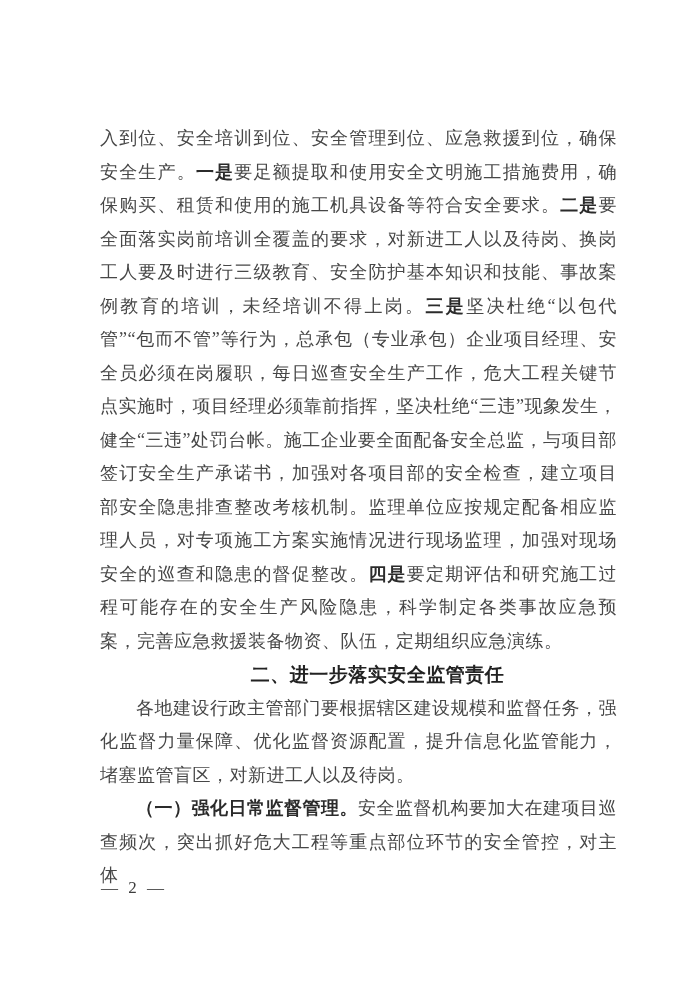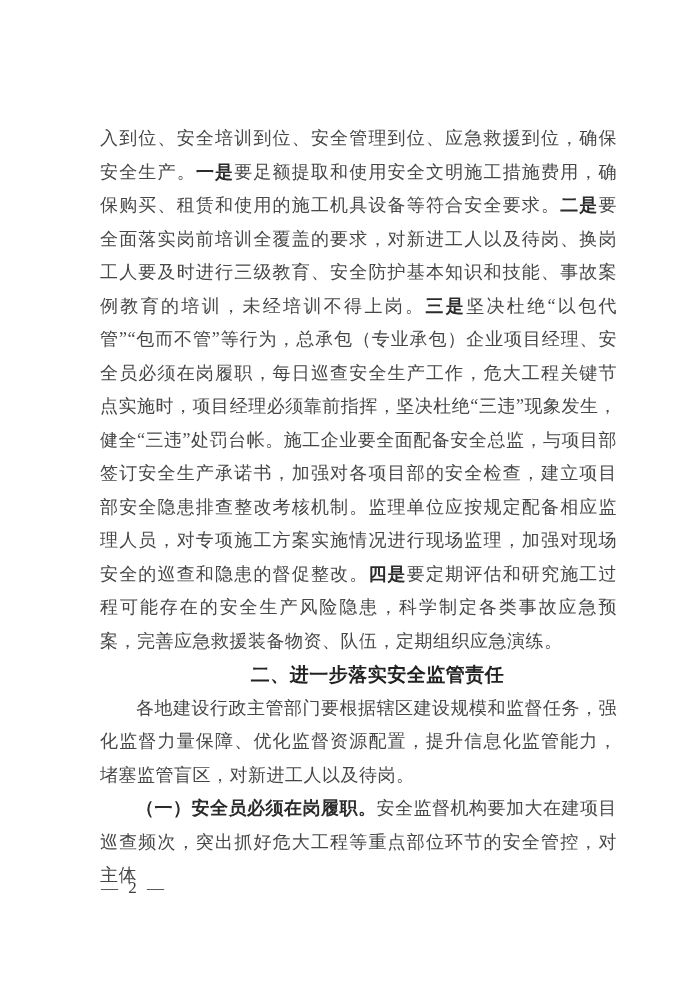--- a/index.html
+++ b/index.html
@@ -71,19 +71,19 @@
 
     <p class="para">
       <span>入到位、安全培训到位、安全管理到位、应急救援到位，确保安全生产。</span><span class="em">一是</span><span>要足额提取和使用安全文明施工措施费用，确保购买、租赁和使用的施工机具设备等符合安全要求。</span><span class="em">二是</span><span>要全面落实岗前培训全覆盖的要求，对新进工人以及待岗、换岗工人要及时进行三级教育、安全防护基本知识和技能、事故案例教育的培训，未经培训不得上岗。</span><span class="em">三是</span><span>坚决杜绝“以包代管”“包而不管”等行为，总承包（专业承包）企业项目经理、安全员必须在岗履职，每日巡查安全生产工作，危大工程关键节点实施时，项目经理必须靠前指挥，坚决杜绝“三违”现象发生，健全“三违”处罚台帐。施工企业要全面配备安全总监，与项目部签订安全生产承诺书，加强对各项目部的安全检查，建立项目部安全隐患排查整改考核机制。监理单位应按规定配备相应监理人员，对专项施工方案实施情况进行现场监理，加强对现场安全的巡查和隐患的督促整改。</span><span class="em">四是</span><span>要定期评估和研究施工过程可能存在的安全生产风险隐患，科学制定各类事故应急预案，完善应急救援装备物资、队伍，定期组织应急演练。</span>
     </p>
 
     <h2 class="heading">二、进一步落实安全监管责任</h2>
 
     <p class="para indent">各地建设行政主管部门要根据辖区建设规模和监督任务，强化监督力量保障、优化监督资源配置，提升信息化监管能力，堵塞监管盲区，对新进工人以及待岗。</p>
 
     <p class="para indent">
-      <span class="subsection-title">（一）安全员必须在岗履职。</span><span>安全监督机构要加大在建项目巡查频次，突出抓好危大工程等重点部位环节的安全管控，对主体</span>
+      <span class="subsection-title">（一）强化日常监督管理。</span><span>安全监督机构要加大在建项目巡查频次，突出抓好危大工程等重点部位环节的安全管控，对主体</span>
     </p>
 
   </div>
 
   <div class="footer">— 2 —</div>
 </div>
 
 </body></html>

